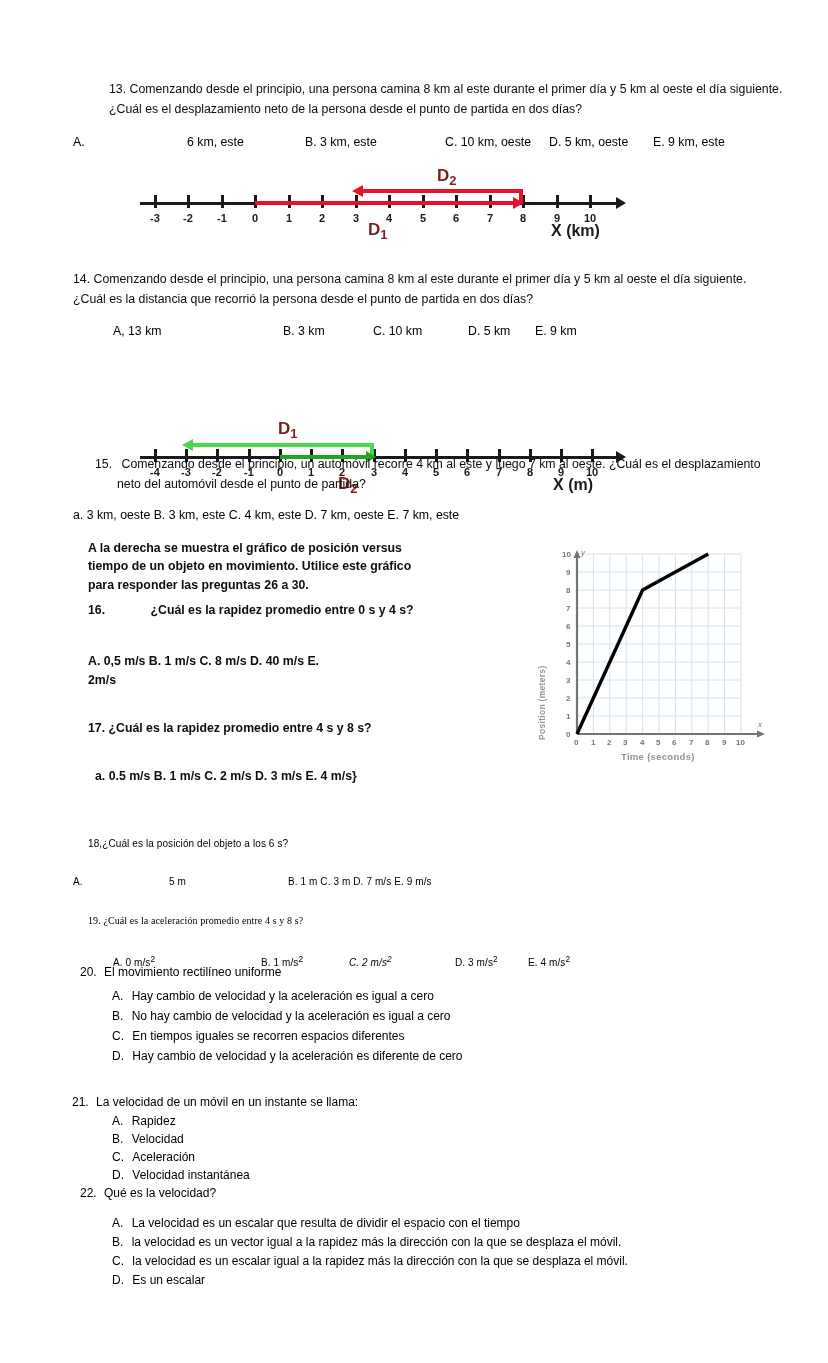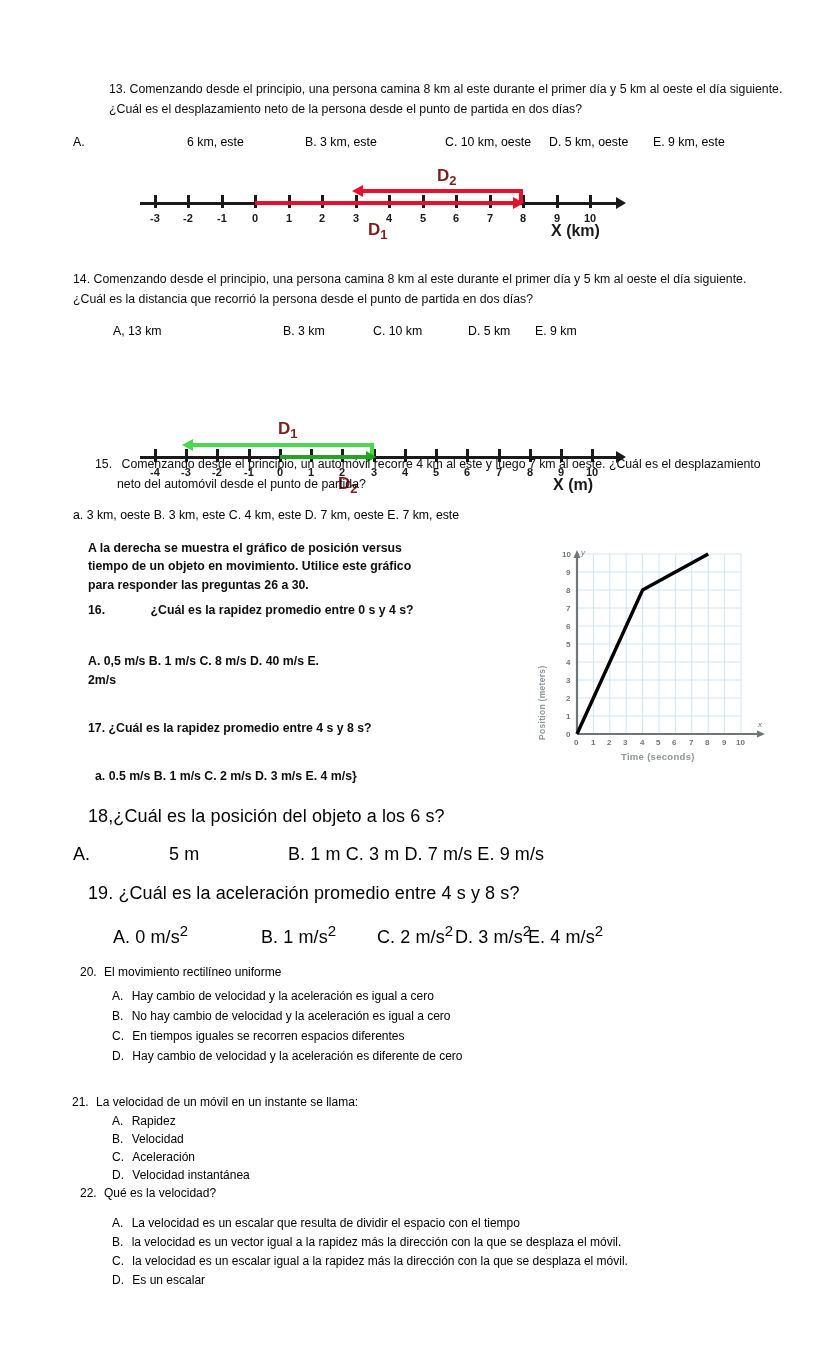--- a/index.html
+++ b/index.html
@@ -28,22 +28,23 @@
     line-height: 1.62;
     color: #0d0d0d;
   }
   .q-text-sm { font-size: 12px; line-height: 1.6; }
   .bold { font-weight: bold; }
   .opts { font-size: 12.3px; }
 
   
   .alt-font {
     font-family: "Liberation Sans", sans-serif;
-    font-size: 18px;
+    font-size: 10px;
     letter-spacing: 0.1px;
+    margin-top: 32px;
   }
 
   
   .numline {
     position: relative;
   }
   .nl-axis {
     position: absolute;
     height: 3px;
     background: #1a1a1a;
@@ -289,26 +290,26 @@
   <div class="blk q-text bold" style="left:88px; top:719px; width:420px;">17. ¿Cuál es la rapidez promedio entre 4 s y 8 s?</div>
   <div class="blk q-text bold" style="left:95px; top:767px; width:440px;">a.     0.5 m/s   B. 1 m/s C. 2 m/s  D. 3 m/s        E. 4 m/s}</div>
 
   <div class="blk alt-font" style="left:88px; top:806px; width:450px;">18,¿Cuál es la posición del objeto a los 6 s?</div>
   <div class="blk alt-font" style="left:73px; top:844px; width:500px;">
     <span style="position:absolute; left:0px;">A.</span>
     <span style="position:absolute; left:96px;">5 m</span>
     <span style="position:absolute; left:215px;">B. 1 m C. 3 m  D. 7 m/s        E. 9 m/s</span>
   </div>
 
-  <div class="blk alt-font" style="left:88px; top:883px; width:450px;">19. ¿Cuál es la aceleración promedio entre 4 s y 8 s?</div>
+  <div class="blk alt-font" style="left:88px; top:883px; width:450px;font-family:Liberation Serif, serif;">19. ¿Cuál es la aceleración promedio entre 4 s y 8 s?</div>
 
   <div class="blk alt-font" style="left:73px; top:922px; width:700px;">
     <span style="position:absolute; left:40px;"><span>A. 0 m/s</span><sup>2</sup></span>
     <span style="position:absolute; left:188px;"><span>B. 1 m/s</span><sup>2</sup></span>
-    <span style="position:absolute; left:304px;"><span>C. 2 m/s</span><sup>2</sup></span>
+    <span style="position:absolute; left:276px;font-style:italic;"><span>C. 2 m/s</span><sup>2</sup></span>
     <span style="position:absolute; left:382px;"><span>D. 3 m/s</span><sup>2</sup></span>
     <span style="position:absolute; left:455px;"><span>E. 4 m/s</span><sup>2</sup></span>
   </div>
 
   <div class="blk q-text-sm" style="left:80px; top:963px; width:620px;">
     <span>20.</span>
     <span style="display:inline-block;width:4px;"></span><span>El movimiento rectilíneo uniforme</span>
   </div>
   <div class="blk q-text-sm" style="left:112px; top:987px; width:620px;">
     <span>A.</span>

